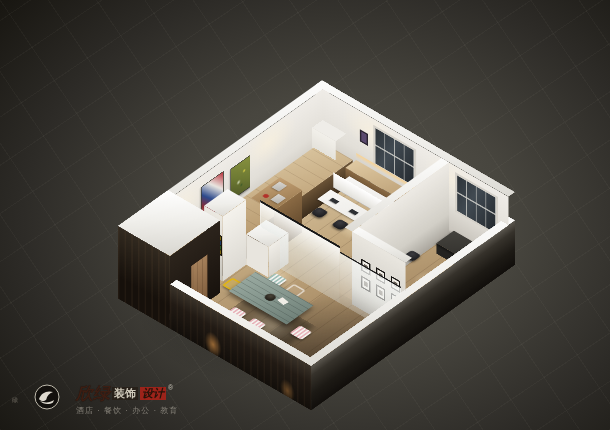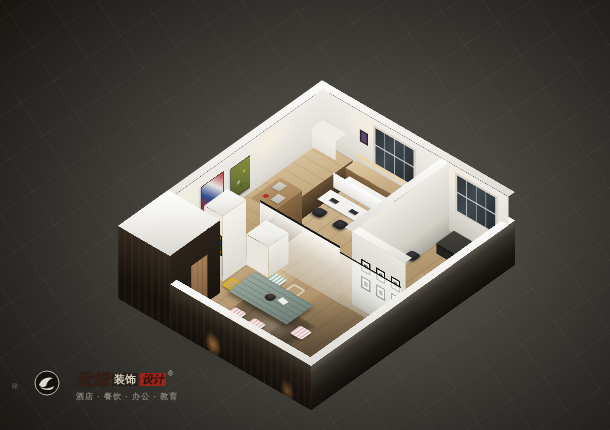--- a/index.html
+++ b/index.html
@@ -90,33 +90,33 @@
       grid-template-columns:repeat(3,1fr);gap:1px;padding:2px;}
   .cube span{position:static;width:auto;height:auto;}
   .k1{background:#d23b2a}.k2{background:#2a62c8}.k3{background:#e6c418}
   .k4{background:#38a43a}.k5{background:#e07818}
   .door{background:repeating-linear-gradient(to right, rgba(60,38,20,0.25) 0 1px, transparent 1px 7px),
       linear-gradient(180deg,#a5805a,#7e5c3c);border:1px solid #2c2016;}
   .bench{background:linear-gradient(135deg,#45433e,#2b2a26);box-shadow:1px 2px 3px rgba(0,0,0,0.5);}
   .shelfbox{background:linear-gradient(135deg,#d8d5cf,#b7b4ae);box-shadow:0 1px 2px rgba(0,0,0,0.3);}
   .red-accent{width:6px;height:6px;border-radius:50%;background:#b2322a;}
   
-  .logo{position:absolute;left:12px;top:370px;display:flex;align-items:flex-start;gap:16px;opacity:0.95;}
+  .logo{position:absolute;left:12px;top:384px;display:flex;align-items:flex-start;gap:16px;opacity:0.95;}
   .emblem-side{position:relative;font-size:6px;line-height:6px;color:#5e5a52;writing-mode:vertical-rl;margin-top:8px;}
   .emblem{position:relative;width:26px;height:26px;flex:0 0 auto;}
   .logo-main{display:flex;flex-direction:column;}
   .logo-row{display:flex;align-items:flex-start;gap:2px;height:18px;}
   .brand-script{font-family:"DejaVu Serif",serif;font-style:italic;font-weight:bold;
       font-size:17px;line-height:18px;color:#42201394;color:#3f1e12;text-shadow:0 0 1px rgba(0,0,0,0.6);}
   .badge-dark{margin-top:3px;background:#272019;color:#d9d2c2;font-size:11px;font-weight:bold;
       line-height:13px;padding:0 2px;}
   .badge-red{margin-top:3px;background:#a3231a;color:#241208;font-family:"DejaVu Serif",serif;
       font-style:italic;font-weight:bold;font-size:11px;line-height:13px;padding:0 2px;}
   .reg{font-size:7px;color:#cfcabe;line-height:7px;}
-  .logo-tagline{margin-top:3px;font-size:8px;letter-spacing:1px;color:#85816f;color:#87837a;font-weight:bold;}
+  .logo-tagline{margin-top:3px;font-size:8px;letter-spacing:1px;color:#85816f;color:#87837a;}
 </style>
 </head>
 <body>
 
 <div class="stage">
   <div class="backdrop"></div>
   <div class="ground-shadow"></div>
 
   <div class="scene pl">
 

